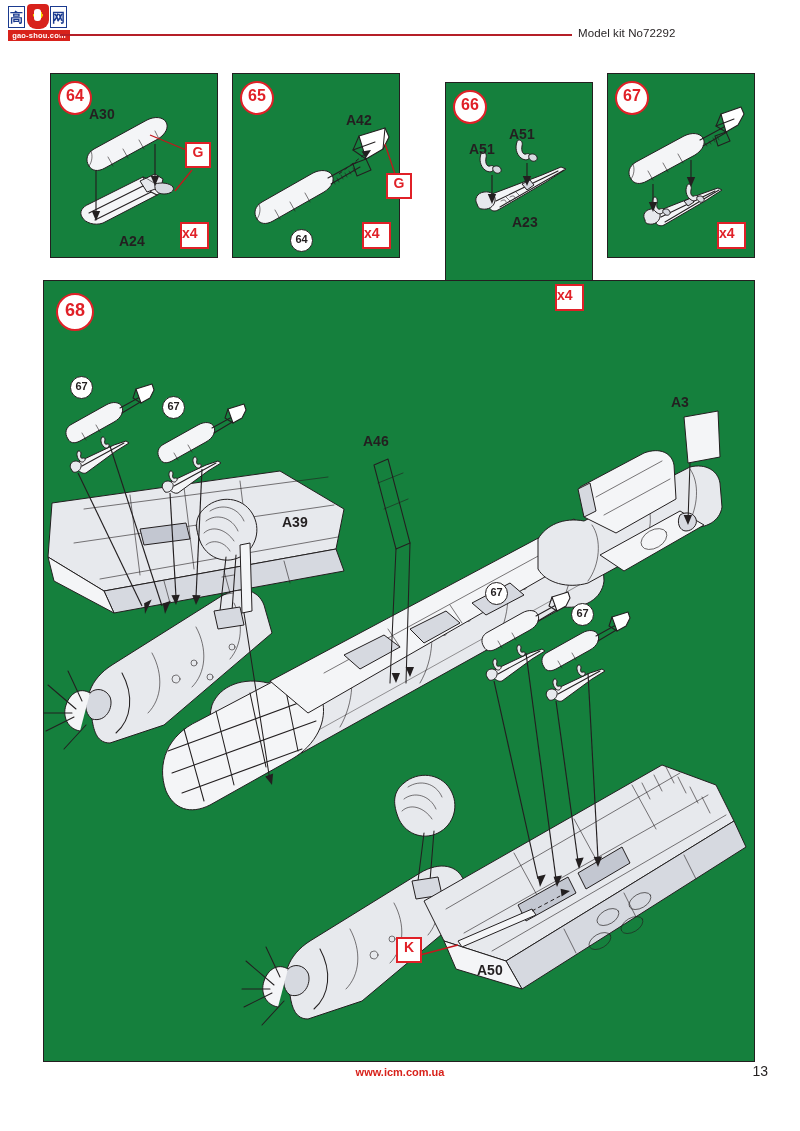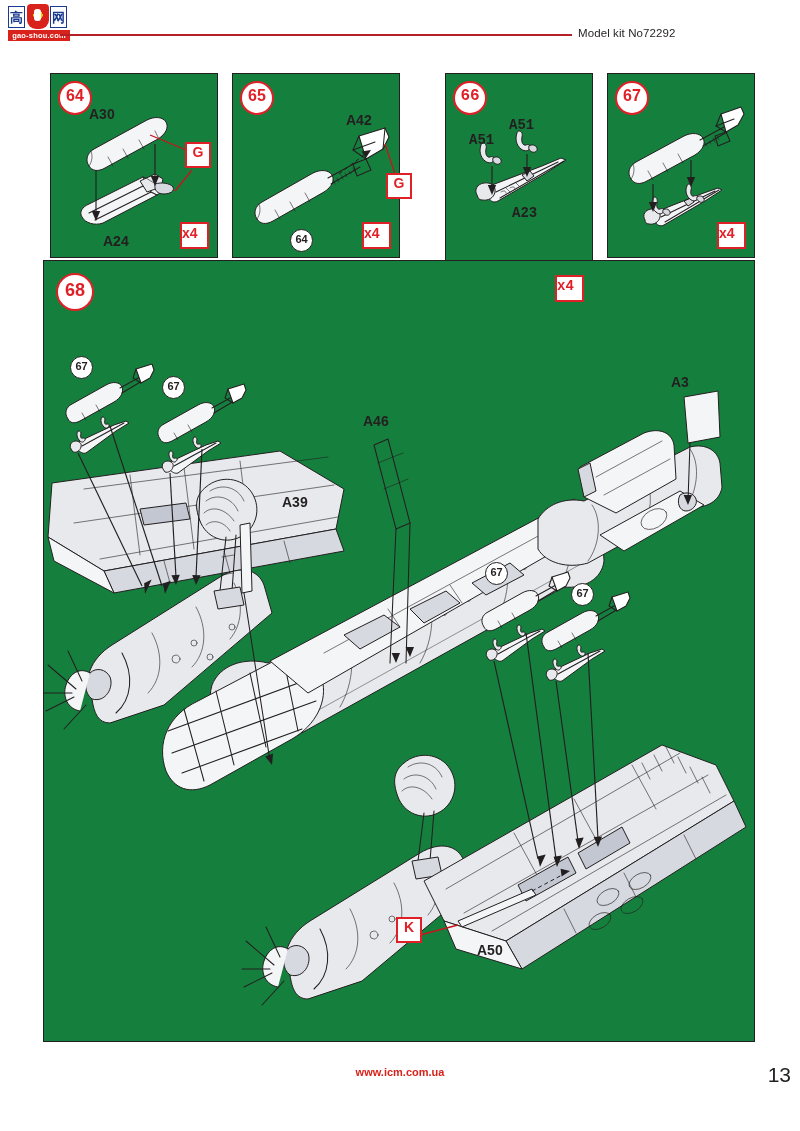--- a/index.html
+++ b/index.html
@@ -119,23 +119,23 @@
 
   
   .panel {
     position: absolute;
     background: #15803d;
     border: 1.5px solid #231f20;
     box-sizing: border-box;
   }
   #panel-64 { left: 50px;  top: 73px; width: 168px; height: 185px; }
   #panel-65 { left: 232px; top: 73px; width: 168px; height: 185px; }
-  #panel-66 { left: 445px; top: 73px; width: 148px; height: 238px; font-family: Liberation Mono, monospace; }
+  #panel-66 { left: 445px; top: 82px; width: 148px; height: 238px; }
   #panel-67 { left: 607px; top: 73px; width: 148px; height: 185px; }
-  #panel-68 { left: 43px;  top: 260px; width: 712px; height: 782px; }
+  #panel-68 { left: 43px;  top: 280px; width: 712px; height: 782px; }
 
   .step-badge {
     position: absolute;
     width: 30px; height: 30px;
     border: 2.2px solid #e02027;
     border-radius: 50%;
     color: #e02027;
     font-size: 16px;
     font-weight: bold;
     text-align: center;
@@ -223,23 +223,23 @@
     position: absolute;
     left: 0; top: 1066px;
     width: 800px;
     text-align: center;
     color: #d8221b;
     font-size: 11px;
     font-weight: bold;
   }
   #footer-page {
     position: absolute;
-    right: 9px; top: 1063px;
+    right: 32px; top: 1063px;
     color: #231f20;
-    font-size: 21px;
+    font-size: 14px;
   }
 </style>
 </head>
 <body>
 
 <div id="header">
 
   <div id="logo-gaoshou">
     <div class="gs-char c1">高</div>
     <div id="gs-seal"></div>
@@ -284,21 +284,21 @@
       <path class="arwhd" d="M104 112 l-4.2 -10 h8.4 Z"></path>
     </g>
 
     <g>
       <path class="red-ln" d="M99 61 L140 78"></path>
       <path class="red-ln" d="M124 117 L141 96"></path>
     </g>
   </svg>
 
   <div class="part-label" style="left:38px; top:32px;">A30</div>
-  <div class="part-label" style="left:52px; top:159px;">A24</div>
+  <div class="part-label" style="left:68px; top:159px;">A24</div>
   <div class="marker-box" style="left:134px; top:68px;">G</div>
   <div class="qty-badge">x4</div>
 </div>
 
 <div class="panel" id="panel-65">
   <div class="step-badge">65</div>
 
   <svg class="art" width="168" height="185" viewBox="0 0 168 185">
 
     <g>

